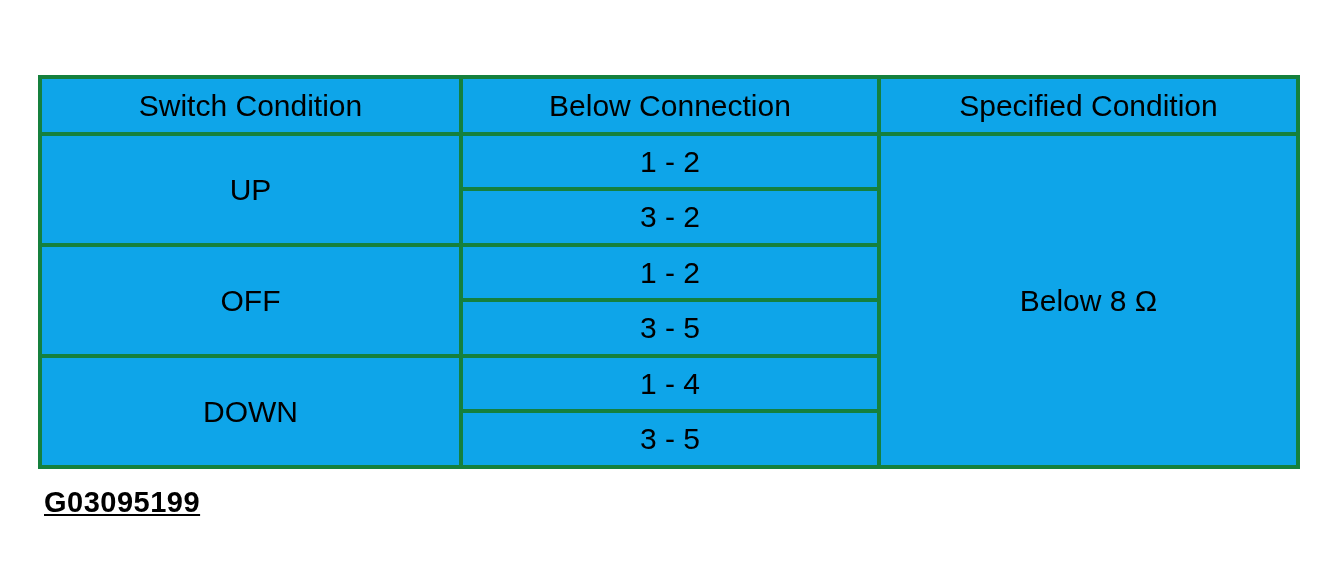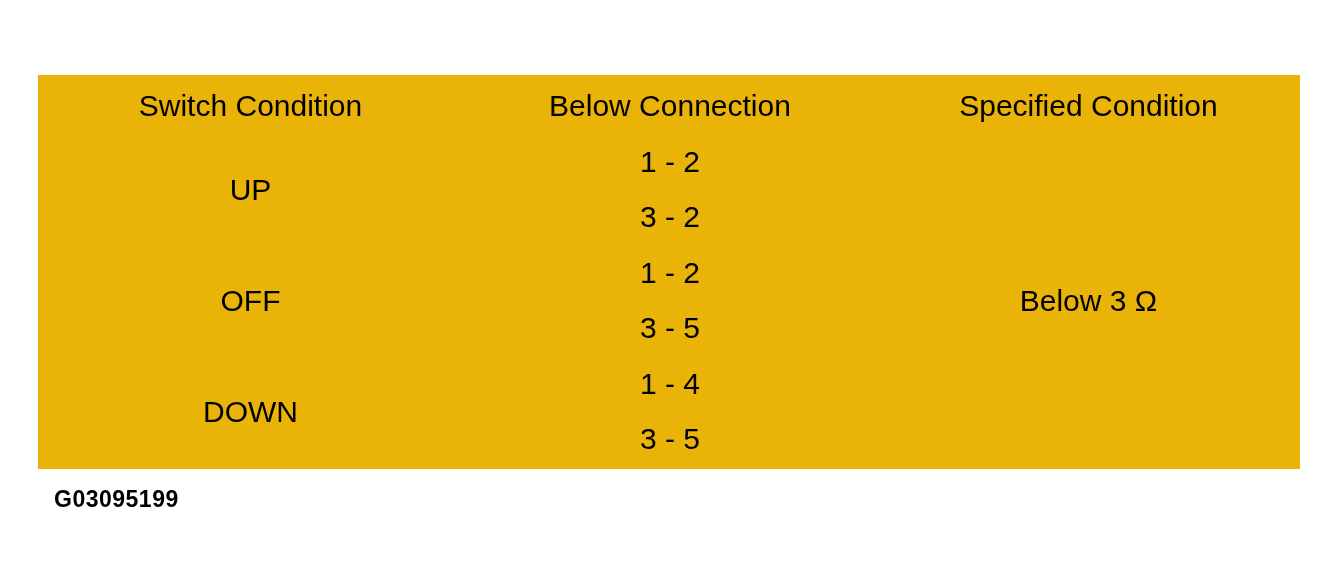--- a/index.html
+++ b/index.html
@@ -19,41 +19,42 @@
   table.spec-table {
     position: absolute;
     left: 38px;
     top: 75px;
     width: 1258px;
     border-collapse: collapse;
     table-layout: fixed;
   }
   table.spec-table th,
   table.spec-table td {
-    border: 4px solid #eab308;
+    border: 4px solid #15803d;
     padding: 0;
     margin: 0;
     text-align: center;
     vertical-align: middle;
     font-size: 30px;
     font-weight: normal;
     line-height: 1;
-    background: #eab308;
+    background: #0ea5e9;
     overflow: hidden;
   }
   tr.hdr     { height: 57px; }
   tr.r-odd   { height: 55px; }
   tr.r-even  { height: 56px; }
   .figure-id {
     position: absolute;
-    left: 54px;
+    left: 44px;
     top: 486px;
-    font-size: 23px;
+    font-size: 29px;
     font-weight: bold;
     letter-spacing: 0.5px;
+    text-decoration: underline;
   }
 </style>
 </head>
 <body>
 
 <div class="page">
 
   <table class="spec-table">
     <colgroup>
       <col style="width:421px">
@@ -62,21 +63,21 @@
     </colgroup>
     <tbody>
       <tr class="hdr">
         <th>Switch Condition</th>
         <th>Below Connection</th>
         <th>Specified Condition</th>
       </tr>
       <tr class="r-odd">
         <td rowspan="2">UP</td>
         <td>1 - 2</td>
-        <td rowspan="6">Below 3 Ω</td>
+        <td rowspan="6">Below 8 Ω</td>
       </tr>
       <tr class="r-even">
         <td>3 - 2</td>
       </tr>
       <tr class="r-odd">
         <td rowspan="2">OFF</td>
         <td>1 - 2</td>
       </tr>
       <tr class="r-even">
         <td>3 - 5</td>

